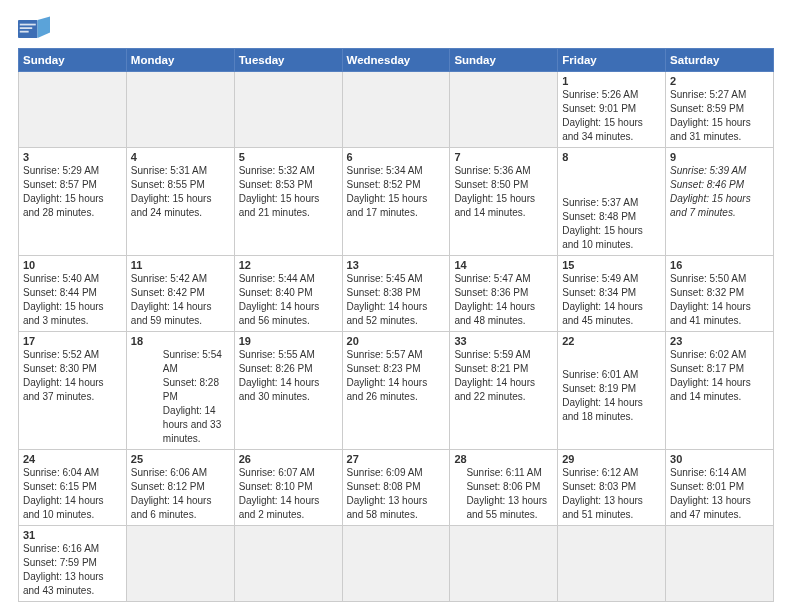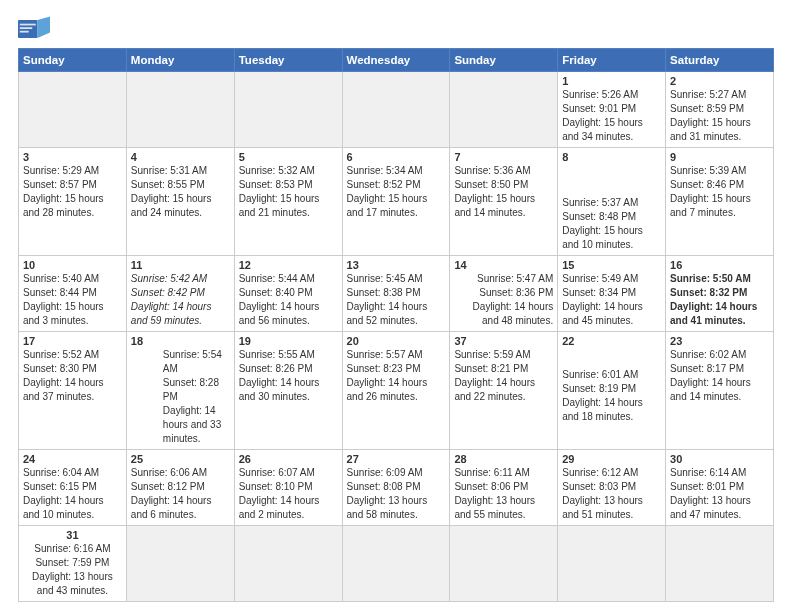--- a/index.html
+++ b/index.html
@@ -87,21 +87,20 @@
       display: block;
       margin-bottom: 1px;
     }
     .day-info {
       font-size: 10px;
       color: #333;
       line-height: 1.4;
     }
     .last-row td {
       height: 60px;
-      text-align: center;
     }
   </style>
 </head>
 <body>
 
 <div class="page">
   <div class="header">
     <div class="logo">
       <svg class="logo-icon" viewBox="0 0 36 28">
         <rect x="0" y="4" width="22" height="20" rx="1" fill="#3d6eb5"></rect>
@@ -185,65 +184,65 @@
 Daylight: 15 hours and 14 minutes.</div>
           </td>
           <td>
             <span class="day-num">8</span>
             <div class="day-info" style="white-space: pre-line; margin-top: 33px;">Sunrise: 5:37 AM
 Sunset: 8:48 PM
 Daylight: 15 hours and 10 minutes.</div>
           </td>
           <td>
             <span class="day-num">9</span>
-            <div class="day-info" style="white-space: pre-line;">Sunrise: 5:39 AM
+            <div class="day-info" style="white-space: pre-line; font-style: italic;">Sunrise: 5:39 AM
 Sunset: 8:46 PM
 Daylight: 15 hours and 7 minutes.</div>
           </td>
         </tr>
         <tr>
           <td>
             <span class="day-num">10</span>
             <div class="day-info" style="white-space: pre-line;">Sunrise: 5:40 AM
 Sunset: 8:44 PM
 Daylight: 15 hours and 3 minutes.</div>
           </td>
           <td>
             <span class="day-num">11</span>
-            <div class="day-info" style="white-space: pre-line; font-style: italic;">Sunrise: 5:42 AM
+            <div class="day-info" style="white-space: pre-line;">Sunrise: 5:42 AM
 Sunset: 8:42 PM
 Daylight: 14 hours and 59 minutes.</div>
           </td>
           <td>
             <span class="day-num">12</span>
             <div class="day-info" style="white-space: pre-line;">Sunrise: 5:44 AM
 Sunset: 8:40 PM
 Daylight: 14 hours and 56 minutes.</div>
           </td>
           <td>
             <span class="day-num">13</span>
             <div class="day-info" style="white-space: pre-line;">Sunrise: 5:45 AM
 Sunset: 8:38 PM
 Daylight: 14 hours and 52 minutes.</div>
           </td>
           <td>
             <span class="day-num">14</span>
-            <div class="day-info" style="white-space: pre-line; text-align: right;">Sunrise: 5:47 AM
+            <div class="day-info" style="white-space: pre-line;">Sunrise: 5:47 AM
 Sunset: 8:36 PM
 Daylight: 14 hours and 48 minutes.</div>
           </td>
           <td>
             <span class="day-num">15</span>
             <div class="day-info" style="white-space: pre-line;">Sunrise: 5:49 AM
 Sunset: 8:34 PM
 Daylight: 14 hours and 45 minutes.</div>
           </td>
           <td>
             <span class="day-num">16</span>
-            <div class="day-info" style="white-space: pre-line; font-weight: bold;">Sunrise: 5:50 AM
+            <div class="day-info" style="white-space: pre-line;">Sunrise: 5:50 AM
 Sunset: 8:32 PM
 Daylight: 14 hours and 41 minutes.</div>
           </td>
         </tr>
         <tr>
           <td>
             <span class="day-num">17</span>
             <div class="day-info" style="white-space: pre-line;">Sunrise: 5:52 AM
 Sunset: 8:30 PM
 Daylight: 14 hours and 37 minutes.</div>
@@ -260,21 +259,21 @@
 Sunset: 8:26 PM
 Daylight: 14 hours and 30 minutes.</div>
           </td>
           <td>
             <span class="day-num">20</span>
             <div class="day-info" style="white-space: pre-line;">Sunrise: 5:57 AM
 Sunset: 8:23 PM
 Daylight: 14 hours and 26 minutes.</div>
           </td>
           <td>
-            <span class="day-num">37</span>
+            <span class="day-num">33</span>
             <div class="day-info" style="white-space: pre-line;">Sunrise: 5:59 AM
 Sunset: 8:21 PM
 Daylight: 14 hours and 22 minutes.</div>
           </td>
           <td>
             <span class="day-num">22</span>
             <div class="day-info" style="white-space: pre-line; margin-top: 21px;">Sunrise: 6:01 AM
 Sunset: 8:19 PM
 Daylight: 14 hours and 18 minutes.</div>
           </td>
@@ -305,21 +304,21 @@
 Daylight: 14 hours and 2 minutes.</div>
           </td>
           <td>
             <span class="day-num">27</span>
             <div class="day-info" style="white-space: pre-line;">Sunrise: 6:09 AM
 Sunset: 8:08 PM
 Daylight: 13 hours and 58 minutes.</div>
           </td>
           <td>
             <span class="day-num">28</span>
-            <div class="day-info" style="white-space: pre-line;">Sunrise: 6:11 AM
+            <div class="day-info" style="white-space: pre-line; margin-left: 12px;">Sunrise: 6:11 AM
 Sunset: 8:06 PM
 Daylight: 13 hours and 55 minutes.</div>
           </td>
           <td>
             <span class="day-num">29</span>
             <div class="day-info" style="white-space: pre-line;">Sunrise: 6:12 AM
 Sunset: 8:03 PM
 Daylight: 13 hours and 51 minutes.</div>
           </td>
           <td>

